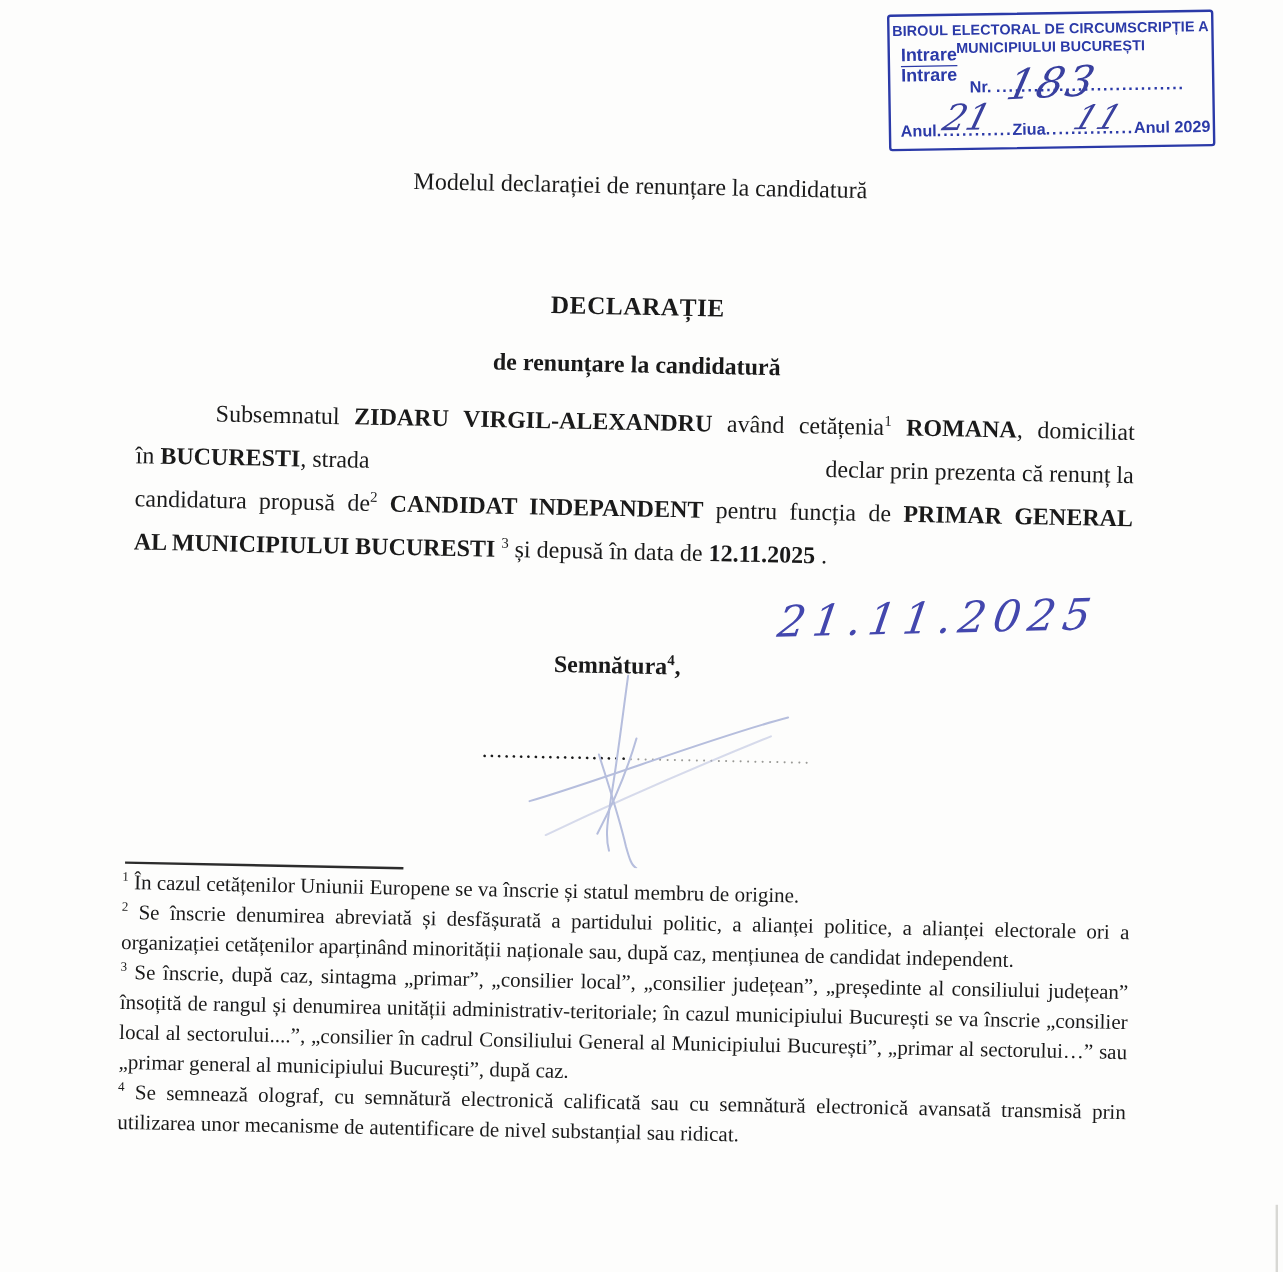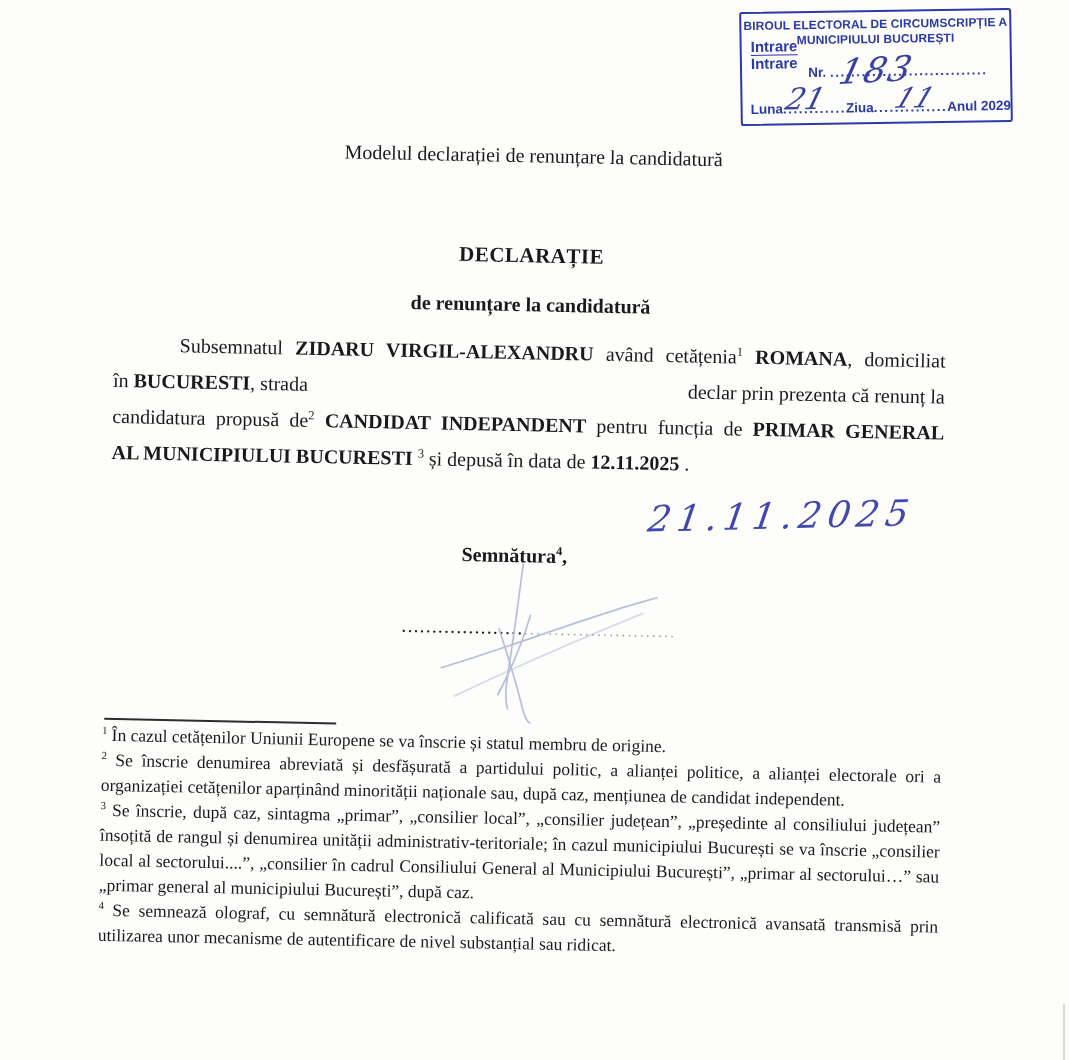--- a/index.html
+++ b/index.html
@@ -75,21 +75,21 @@
     <div class="stamp-io">
       <span class="io-top">Intrare</span><br>
       <span>Intrare</span>
     </div>
     <div class="stamp-nr">
       <span>Nr.</span>
       <span class="stamp-dots">..............................</span>
     </div>
     <span class="hw hw-183">183</span>
     <div class="stamp-bottom">
-      <span>Luna</span><span class="stamp-dots">............</span><span>Ziua</span><span class="stamp-dots">..............</span><span>Anul 2029</span>
+      <span>Anul</span><span class="stamp-dots">............</span><span>Ziua</span><span class="stamp-dots">..............</span><span>Anul 2029</span>
     </div>
     <span class="hw hw-21">21</span>
     <span class="hw hw-11">11</span>
   </div>
 
   <div class="doc-body">
 
     <div class="doc-header-title">Modelul declarației de renunțare la candidatură</div>
     <div class="decl-title">DECLARAȚIE</div>
     <div class="decl-subtitle">de renunțare la candidatură</div>

